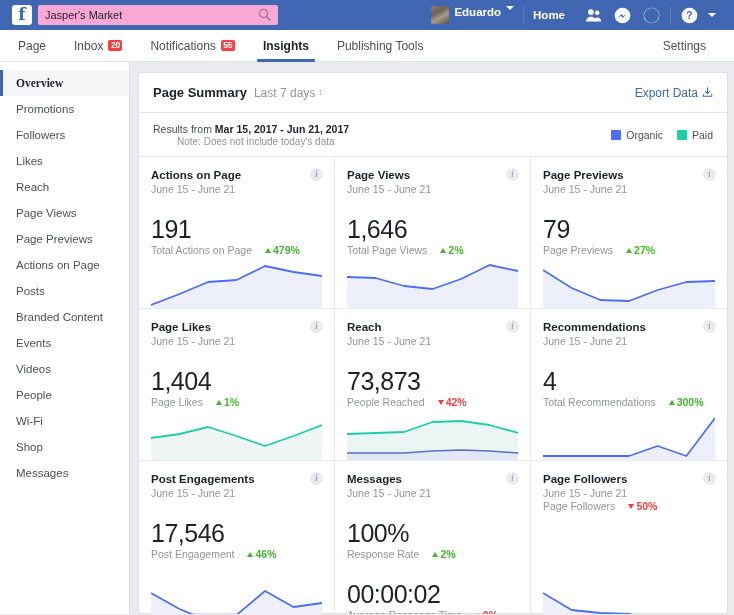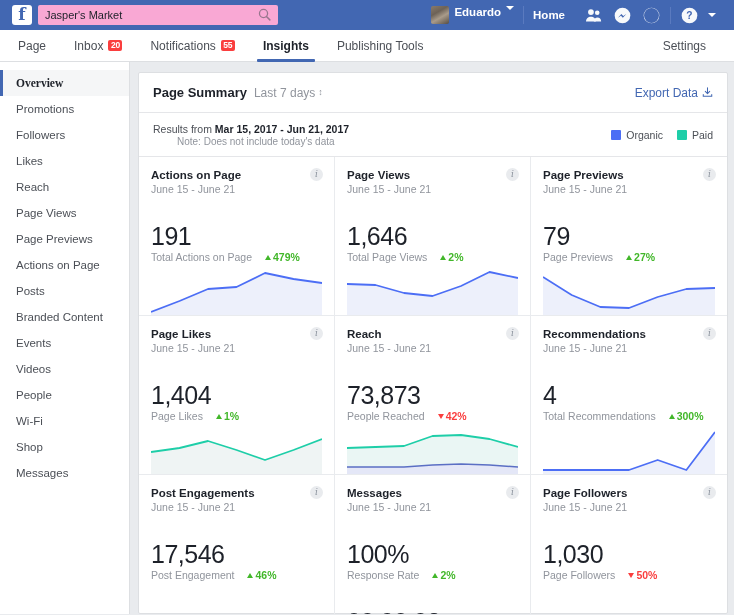--- a/index.html
+++ b/index.html
@@ -141,21 +141,21 @@
   .card-range { font-size: 10.5px; color: #90949c; margin-top: 2px; }
   .info-icon {
     position: absolute; top: 11px; right: 11px;
     width: 13px; height: 13px; border-radius: 50%;
     background: #e9ebee; color: #8d949e;
     font-family: "DejaVu Serif", serif; font-style: italic;
     font-size: 9px; line-height: 13px; text-align: center; cursor: pointer;
   }
   .big-value {
     font-size: 25px; color: #1d2129; font-weight: 300;
-    letter-spacing: -0.5px; margin-top: 27px; line-height: 28px;
+    letter-spacing: -0.5px; margin-top: 20px; line-height: 28px;
   }
   .sub-row { font-size: 10.5px; color: #90949c; display: flex; align-items: center; gap: 13px; margin-top: 1px;}
   .delta { font-weight: bold; display: flex; align-items: center; gap: 2px; }
   .delta.up { color: #42b72a; }
   .delta.down { color: #fa3e3e; }
   .delta.up-bad { color: #fa3e3e; }
   .tri-up { width:0;height:0;border-left:3.5px solid transparent;border-right:3.5px solid transparent;border-bottom:5px solid currentColor;}
   .tri-dn { width:0;height:0;border-left:3.5px solid transparent;border-right:3.5px solid transparent;border-top:5px solid currentColor;}
   .spark { margin-top: auto; width: 100%; height: 52px; display: block; }
 </style>
@@ -451,21 +451,20 @@
               <span class="tri-up"></span>
               <span>0%</span>
             </span>
           </div>
         </div>
 
         <div class="card">
           <div class="info-icon">i</div>
           <div class="card-title">Page Followers</div>
           <div class="card-range">June 15 - June 21</div>
-          <div class="big-value">1,030</div>
           <div class="sub-row">
             <span>Page Followers</span>
             <span class="delta down">
               <span class="tri-dn"></span>
               <span>50%</span>
             </span>
           </div>
           <svg class="spark" viewBox="0 0 180 52" preserveAspectRatio="none">
             <path d="M0,12 L30,29 L60,32 L90,33 L120,40 L150,43 L180,34 L180,52 L0,52 Z" fill="#edf0fb"></path>
             <path d="M0,12 L30,29 L60,32 L90,33 L120,40 L150,43 L180,34" fill="none" stroke="#4c6ef5" stroke-width="1.8" stroke-linejoin="round"></path>

